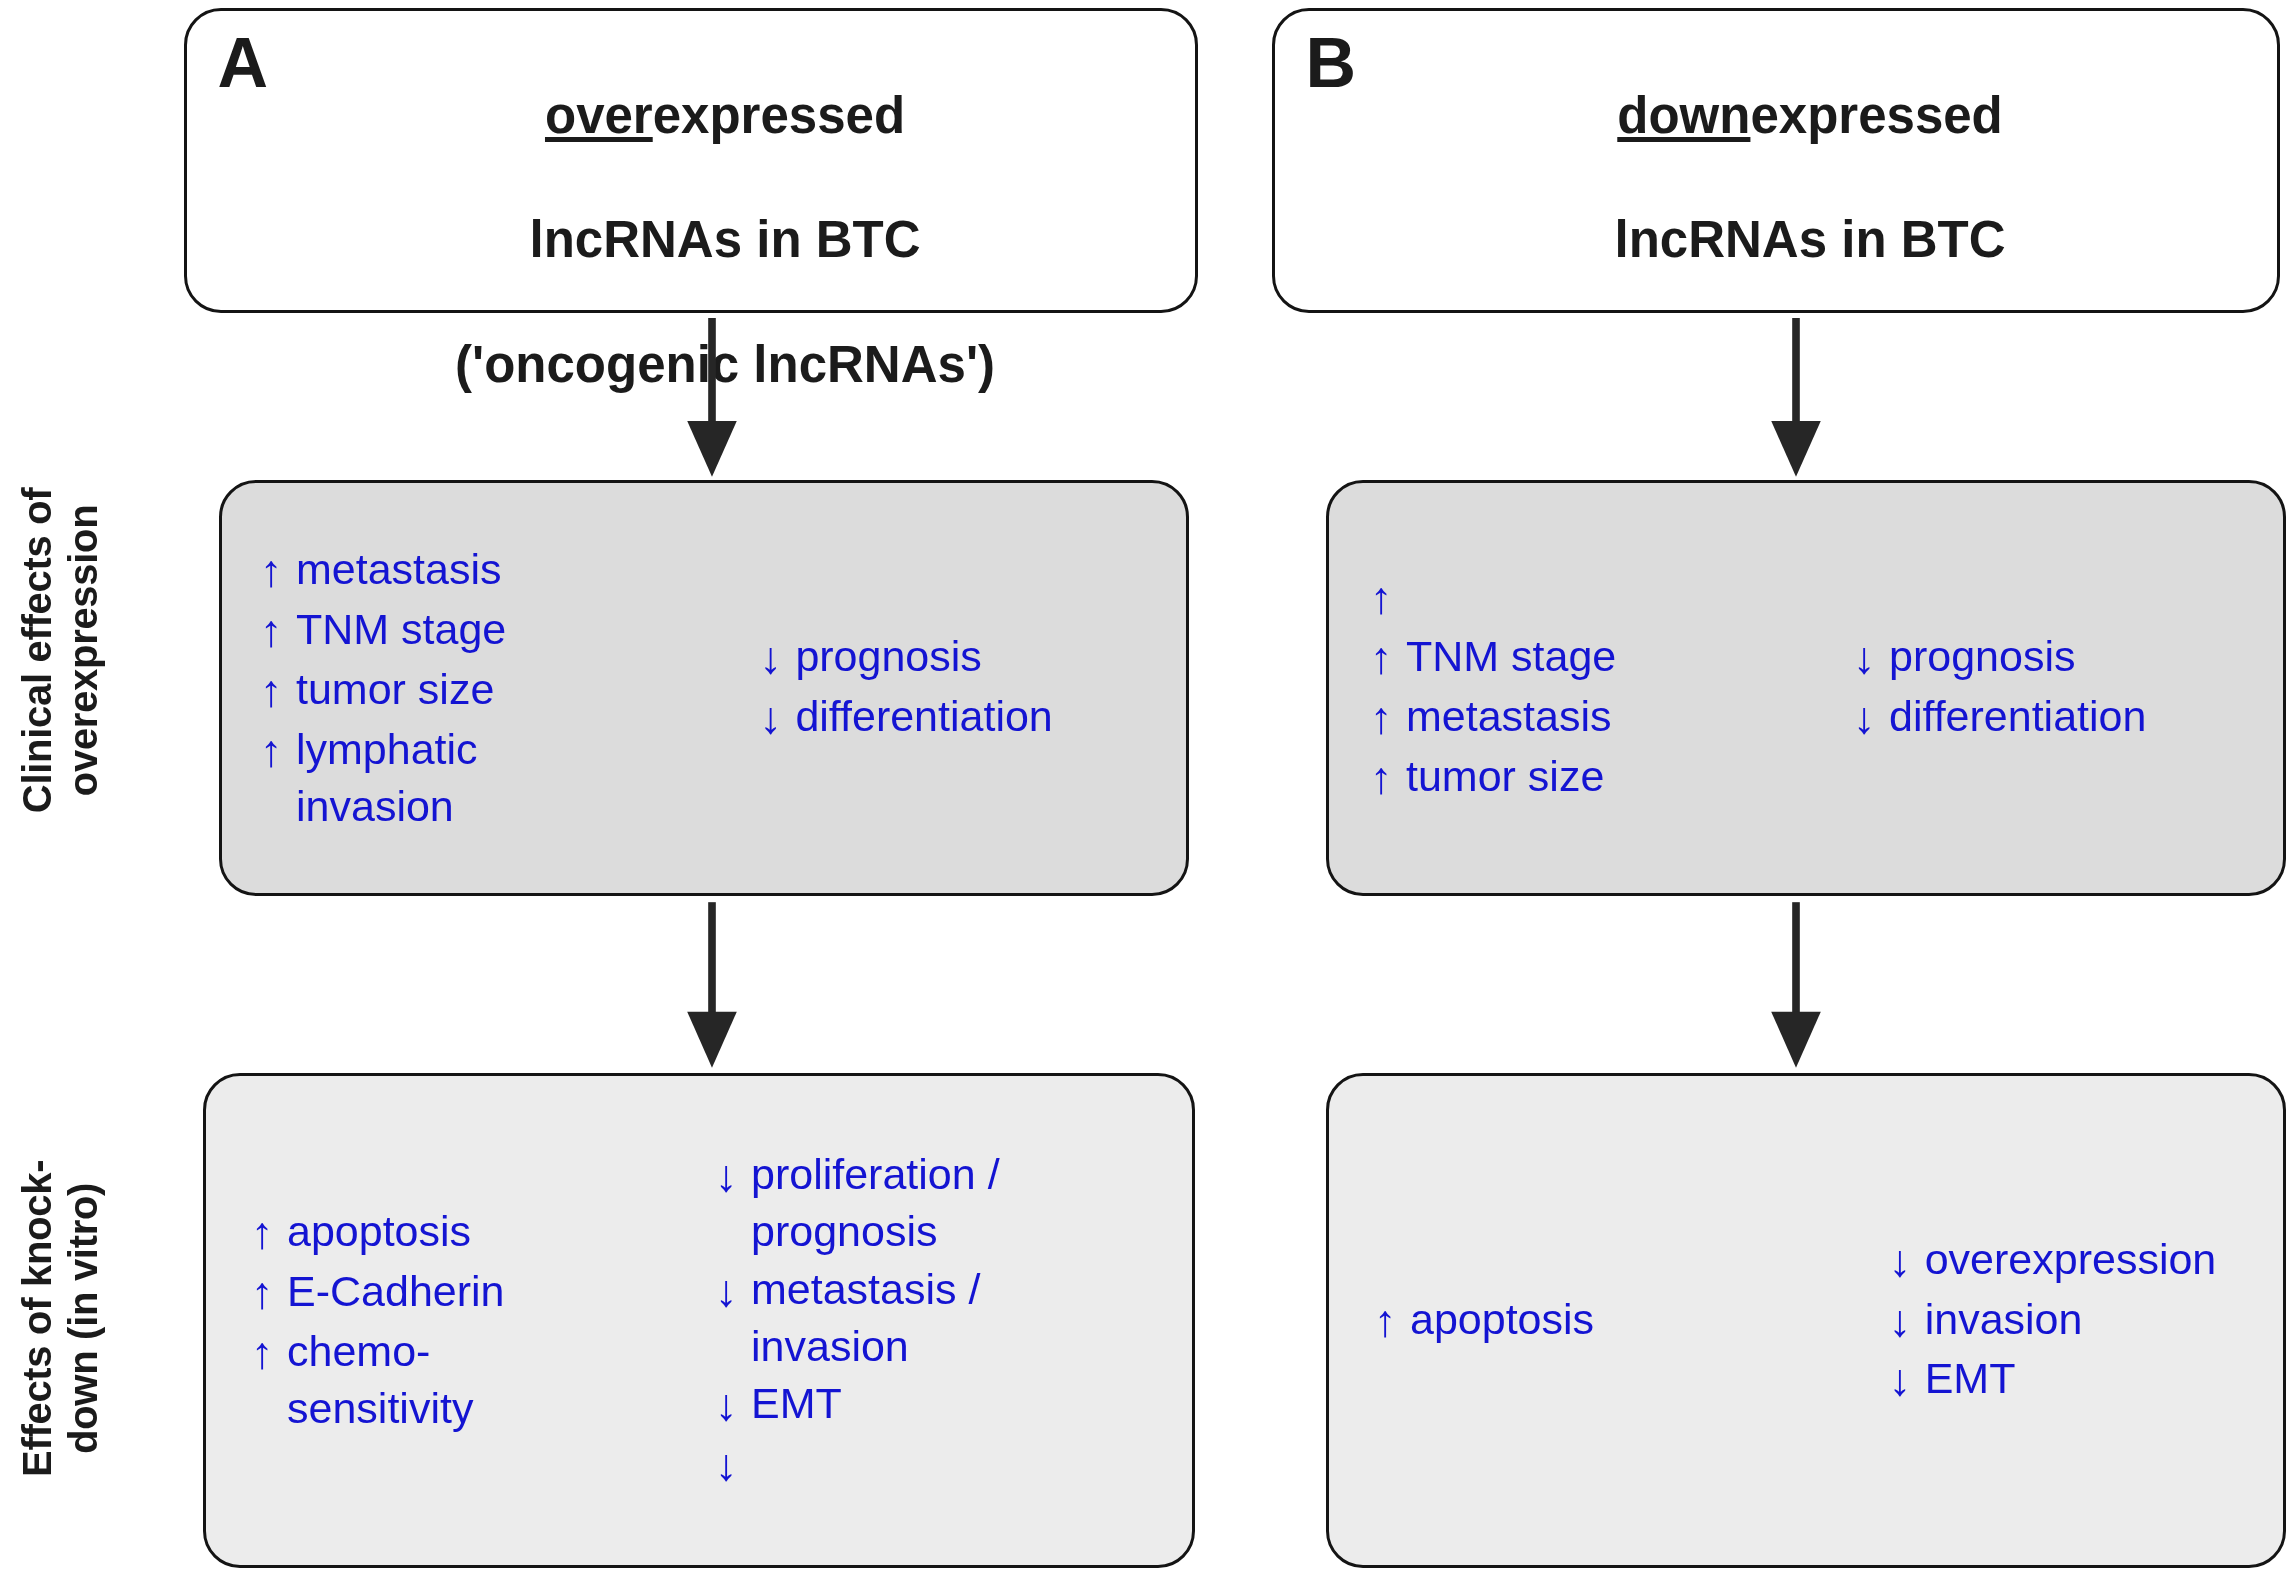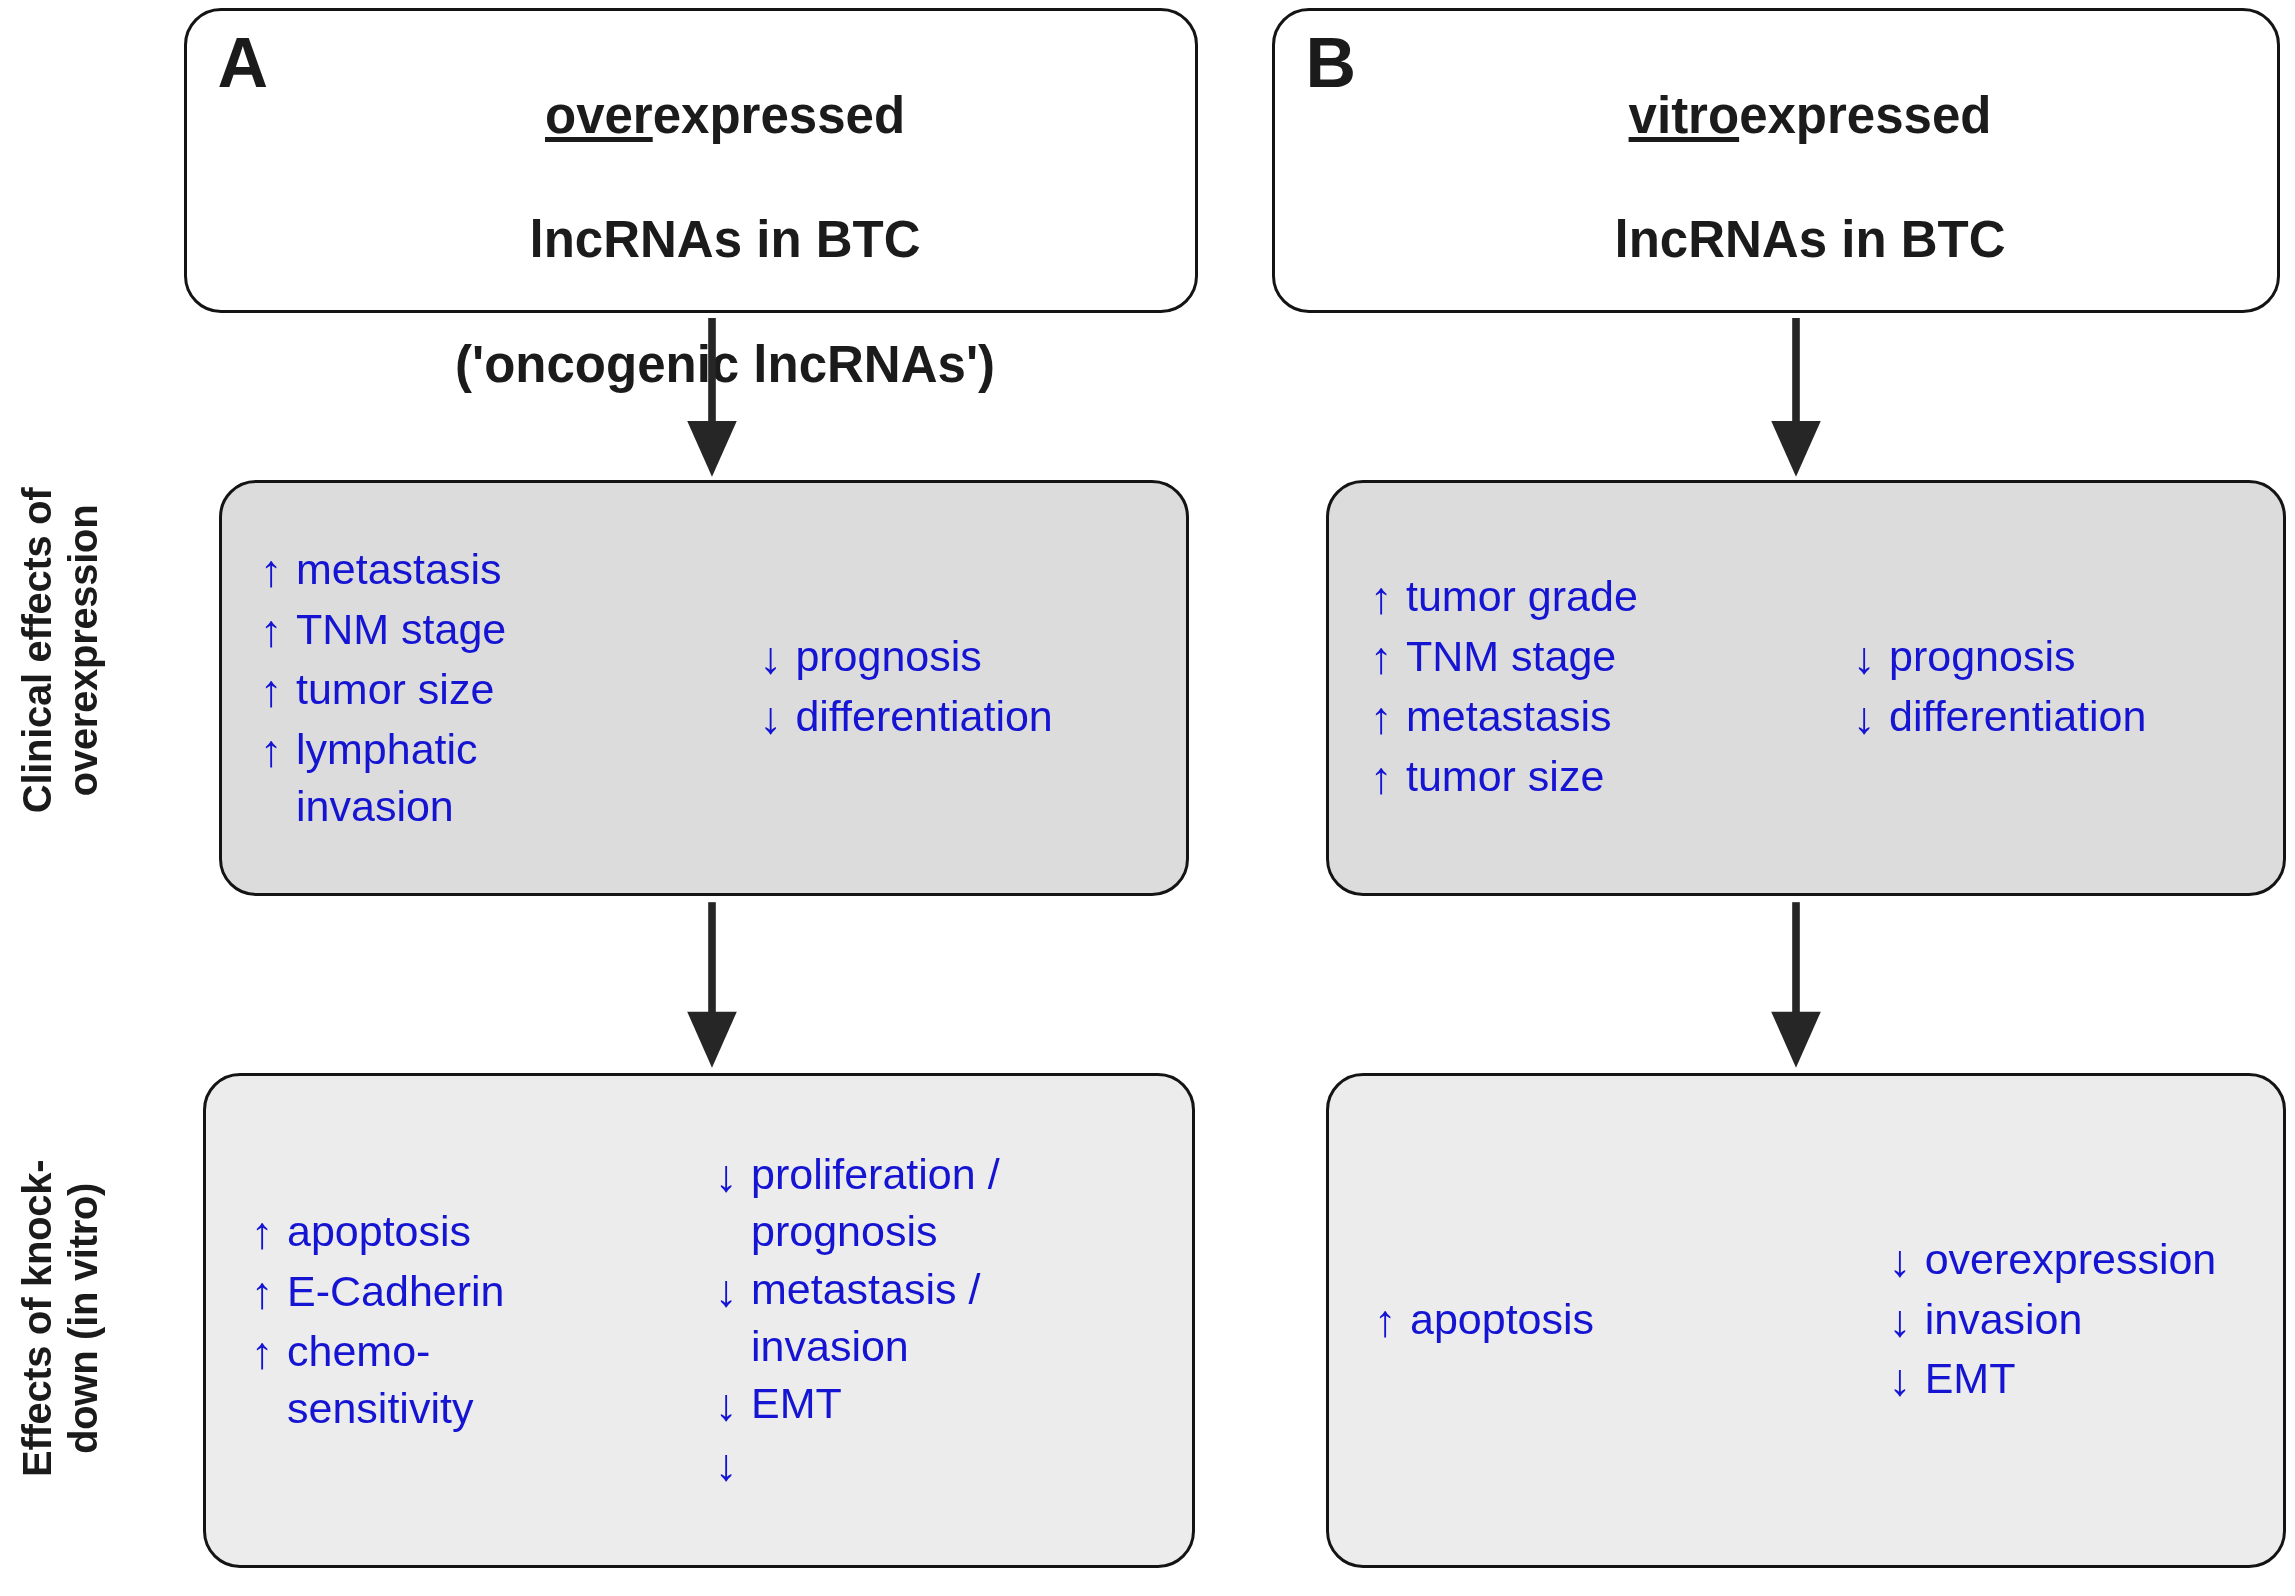--- a/index.html
+++ b/index.html
@@ -236,39 +236,38 @@
         <span class="effect-arrow">↓</span>
       </div>
     </div>
   </div>
 </div>
 
 <div class="box header-box" style="left:1272px; top:8.3px; width:1008px; height:305px;">
   <div class="header-inner">
     <div class="panel-letter">B</div>
     <div class="header-title">
-      <span class="u">vitro</span><span>expressed</span><br>
+      <span class="u">down</span><span>expressed</span><br>
       <span>lncRNAs in BTC</span><br>
     </div>
   </div>
 </div>
 
 <div class="connector" style="left:1761px; top:318px;">
   <svg width="70" height="162" viewBox="0 0 110 255">
     <rect x="49" y="0" width="12" height="180" fill="#262626"></rect>
     <polygon points="16,162 94,162 55,250" fill="#262626"></polygon>
   </svg>
 </div>
 
 <div class="box clinical-box" style="left:1326px; top:480px; width:960px; height:416px;">
   <div class="effects-wrap">
     <div class="effects-col" style="flex:0 0 483px; padding-left:41px;">
       <div class="effect-line">
         <span class="effect-arrow">↑</span>
-        <span class="effect-text">tumor grade</span>
       </div>
       <div class="effect-line">
         <span class="effect-arrow">↑</span>
         <span class="effect-text">TNM stage</span>
       </div>
       <div class="effect-line">
         <span class="effect-arrow">↑</span>
         <span class="effect-text">metastasis</span>
       </div>
       <div class="effect-line">

